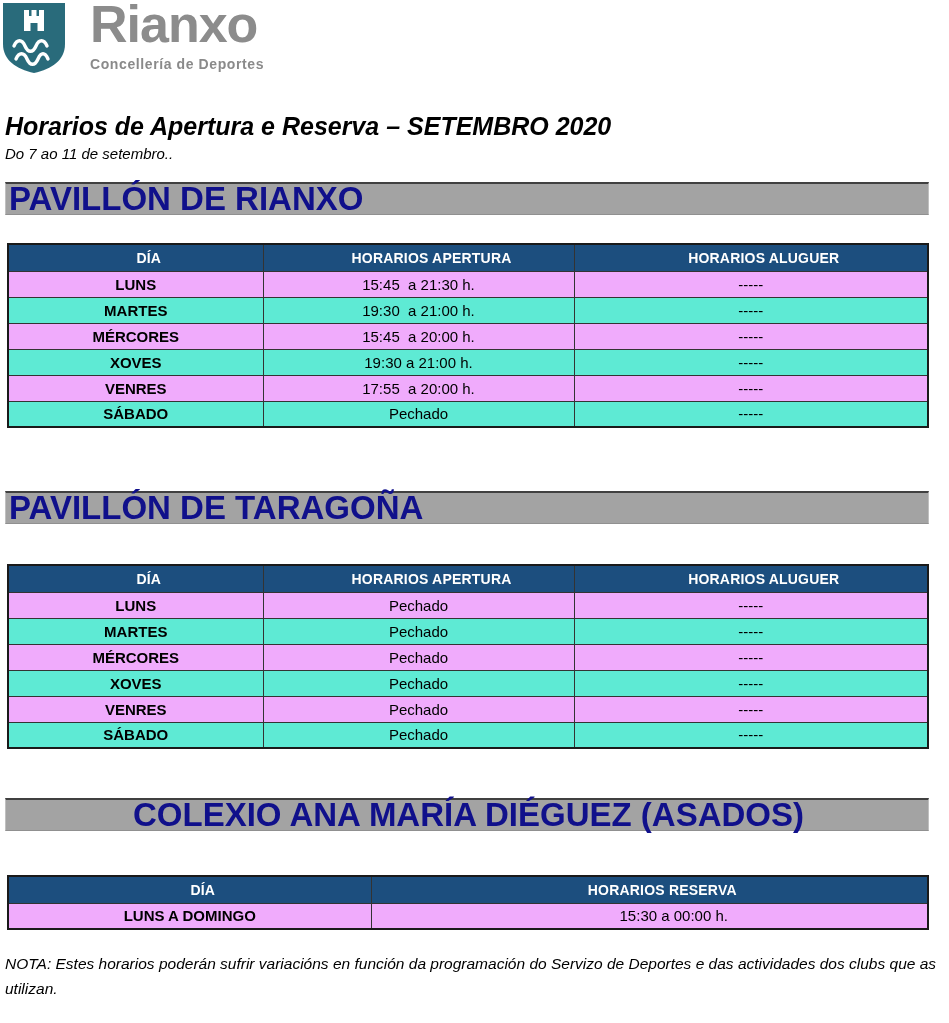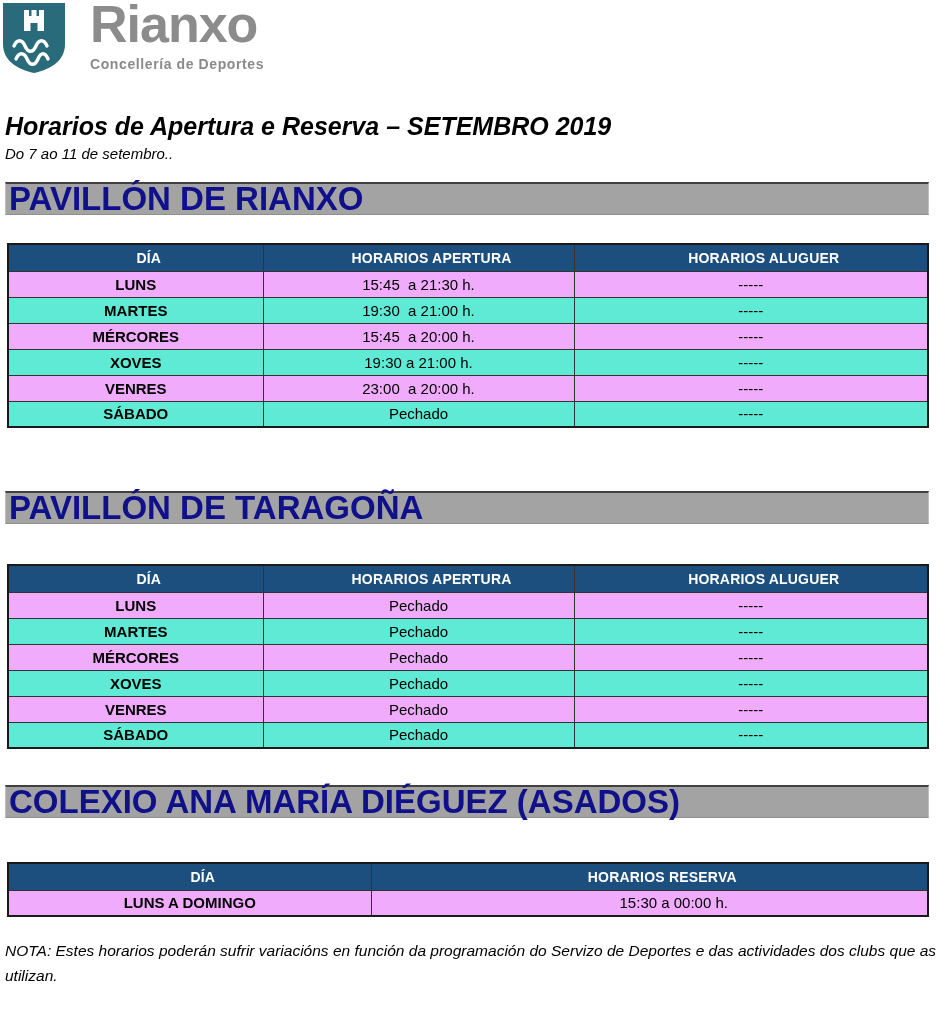--- a/index.html
+++ b/index.html
@@ -64,21 +64,21 @@
   }
   .section-bar h2 {
     font-size: 33px;
     font-weight: bold;
     color: #10108b;
     letter-spacing: 0px;
     white-space: nowrap;
   }
   .bar-1 { margin-top: 20px; }
   .bar-2 { margin-top: 63px; }
-  .bar-3 { margin-top: 36px; }
+  .bar-3 { margin-top: 49px; justify-content: center; }
 
   
   table.schedule {
     margin-left: 7px;
     width: 920px;
     border-collapse: collapse;
     border: 2px solid #1a1a1a;
     table-layout: fixed;
   }
   .tbl-1 { margin-top: 28px; }
@@ -133,21 +133,21 @@
       <path d="M12,44 c3,-7 8,-7 11,0 c3,7 8,7 11,0 c3,-7 8,-7 11,0"></path>
       <path d="M14,57 c3,-7 8,-7 11,0 c3,7 8,7 11,0 c3,-7 7,-7 10,0"></path>
     </g>
   </svg>
   <div class="logo-text">
     <div class="wordmark">Rianxo</div>
     <div class="dept">Concellería de Deportes</div>
   </div>
 </div>
 
-<h1 class="doc-title">Horarios de Apertura e Reserva – SETEMBRO 2019</h1>
+<h1 class="doc-title">Horarios de Apertura e Reserva – SETEMBRO 2020</h1>
 <div class="doc-subtitle">Do 7 ao 11 de setembro..</div>
 
 <div class="section-bar bar-1">
   <h2>PAVILLÓN DE RIANXO</h2>
 </div>
 
 <table class="schedule tbl-1">
   <colgroup>
       <col style="width:255px">
       <col style="width:311px">
@@ -176,21 +176,21 @@
       <td class="time-cell">15:45  a 20:00 h.</td>
       <td>-----</td>
     </tr>
     <tr class="alt">
       <td class="day-cell">XOVES</td>
       <td class="time-cell">19:30 a 21:00 h.</td>
       <td>-----</td>
     </tr>
     <tr>
       <td class="day-cell">VENRES</td>
-      <td class="time-cell">23:00  a 20:00 h.</td>
+      <td class="time-cell">17:55  a 20:00 h.</td>
       <td>-----</td>
     </tr>
     <tr class="alt">
       <td class="day-cell">SÁBADO</td>
       <td class="time-cell">Pechado</td>
       <td>-----</td>
     </tr>
   </tbody>
 </table>
 

